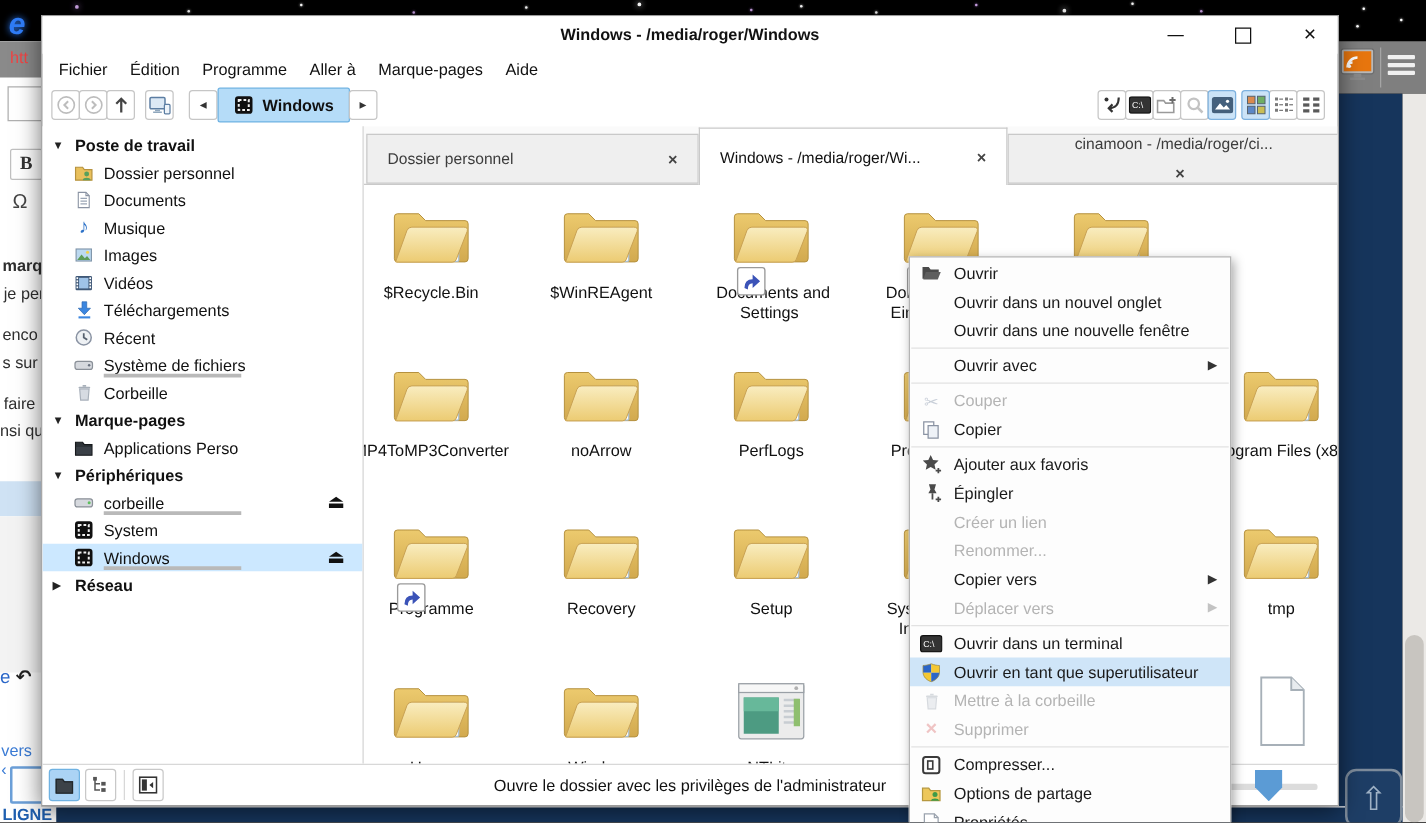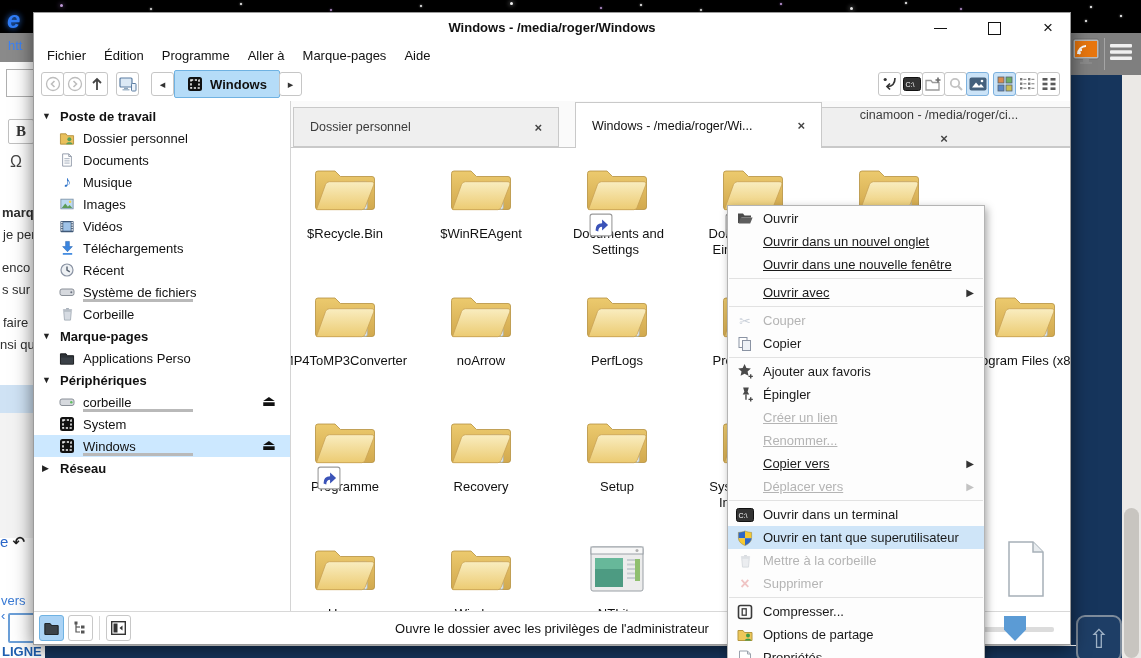--- a/index.html
+++ b/index.html
@@ -7,21 +7,21 @@
          font-family:"Liberation Sans","DejaVu Sans",sans-serif;-webkit-font-smoothing:antialiased;}
   .abs{position:absolute;}
   .g{display:inline-block;line-height:1;}
   svg{display:block;}
   
   #sky{left:0;top:0;width:1141px;height:120px;background:#000;}
   .star{position:absolute;border-radius:50%;}
   #bg-left{left:0;top:33px;width:33px;height:625px;background:#fff;overflow:hidden;}
   #bg-left-gray{left:0;top:0;width:33px;height:29px;background:#8a8a8a;}
   #bg-left .frag{position:absolute;font-size:13px;color:#2f2f2f;white-space:nowrap;}
-  #bg-url{left:8px;top:5px;color:#3b82f6;font-size:13px;position:absolute;}
+  #bg-url{left:8px;top:5px;color:#ef4444;font-size:13px;position:absolute;}
   #bg-input1{left:6px;top:36px;width:30px;height:26px;border:1px solid #b0b0b0;background:#fff;}
   #bg-bold-btn{left:8px;top:86px;width:24px;height:23px;border:1px solid #c0c0c0;border-radius:2px;
       font-family:"Liberation Serif",serif;font-weight:bold;font-size:15px;color:#333;text-align:center;line-height:23px;}
   #bg-omega{left:10px;top:120px;font-size:16px;color:#444;position:absolute;}
   #bg-blueband{left:0;top:352px;width:33px;height:28px;background:#cfe2f4;}
   #bg-grayband{left:0;top:380px;width:33px;height:125px;background:#f3f3f3;}
   #bg-undo-line{left:0;top:500px;position:absolute;font-size:15px;}
   #bg-undo-line .lnk{color:#2a66c8;}
   #bg-vers{left:1px;top:560px;position:absolute;font-size:13px;color:#3a7bd5;}
   #bg-input2{left:8px;top:580px;width:24px;height:26px;border:2px solid #6b9fd8;background:#fff;border-radius:2px;}
@@ -70,21 +70,21 @@
   .sb-tri{font-size:9px;color:#222;width:10px;}
   .sb-icon{width:16px;height:16px;display:flex;align-items:center;justify-content:center;}
   .sb-eject{position:absolute;right:14px;font-size:15px;color:#111;top:1px;}
   .sb-usage{position:absolute;left:49px;top:18px;height:3px;width:110px;background:#b9b9b9;}
   
   #main{left:257px;top:88px;right:0;bottom:33px;position:absolute;overflow:hidden;}
   #tabbar{left:0;top:0;width:100%;height:47px;position:absolute;background:#fafafa;border-bottom:1px solid #c9c9c9;box-sizing:border-box;}
   .tab{position:absolute;box-sizing:border-box;display:flex;align-items:center;justify-content:space-between;
        padding:0 16px;font-size:12.5px;}
   .tab.inactive{top:6px;height:40px;background:#efefef;border:1px solid #c9c9c9;color:#3c3c3c;}
-  .tab.active{top:1px;height:46px;background:#fff;border:1px solid #c9c9c9;border-bottom:none;color:#111;z-index:2;margin-left:16px;}
+  .tab.active{top:1px;height:46px;background:#fff;border:1px solid #c9c9c9;border-bottom:none;color:#111;z-index:2;}
   .tab-close{font-size:13px;color:#444;font-weight:bold;margin-left:10px;}
   #iconview{left:0;top:47px;right:0;bottom:0;position:absolute;overflow:hidden;background:#fff;}
   .file-cell{position:absolute;width:136px;}
   .file-iconwrap{position:relative;width:64px;height:64px;margin:0 auto;}
   .file-cell.sel .file-iconwrap::before{content:"";position:absolute;left:-5px;top:-4px;right:-5px;bottom:-4px;
        background:#d9ecfb;border-radius:3px;}
   .file-iconwrap>span{position:relative;display:block;}
   .shortcut-ovl{position:absolute;right:-4px;bottom:6px;width:24px;height:24px;}
   .file-label{margin-top:3px;text-align:center;font-size:13px;line-height:16px;color:#111;
               overflow-wrap:anywhere;}
@@ -99,21 +99,21 @@
   .st-btn.hl{background:#abd3f5;border-color:#6fb2e2;}
   .st-div{width:1px;height:24px;background:#d8d8d8;margin:0 6px 0 2px;}
   #zoom-track{right:16px;top:15px;width:110px;height:5px;background:#dcdcdc;border-radius:2px;position:absolute;}
   #zoom-handle{right:44px;top:4px;width:22px;height:25px;background:#5b9bd5;position:absolute;
                clip-path:polygon(0 0,100% 0,100% 55%,50% 100%,0 55%);}
   
   #context-menu{left:727px;top:205px;width:258px;position:absolute;background:#fdfdfd;border:1px solid #b4b4b4;
                 box-shadow:2px 3px 8px rgba(0,0,0,.35);z-index:10;box-sizing:border-box;padding:1px 0;}
   .cm-row{height:23px;display:flex;align-items:center;padding:0 8px;font-size:13px;color:#1a1a1a;position:relative;}
   .cm-row .cm-icon{width:18px;height:16px;margin-right:9px;display:flex;align-items:center;justify-content:center;}
-  .cm-row.noicon{padding-left:35px;text-decoration:underline;}
+  .cm-row.noicon{padding-left:35px;}
   .cm-row.disabled{color:#b4b4b4;}
   .cm-row.hl{background:#cfe5f8;}
   .cm-arrow{position:absolute;right:10px;font-size:10px;color:#333;}
   .cm-row.disabled .cm-arrow{color:#c3c3c3;}
   .cm-sep{height:1px;background:#e2e2e2;margin:2px 1px;}
 </style>
 </head>
 <body>
 
 <div id="stage">
@@ -702,20 +702,33 @@
                 <svg width="64" height="60" viewBox="0 0 64 60">
                   <path d="M5 12 h17 l5.5 5.5 H59 a2.5 2.5 0 0 1 2.5 2.5 v28 a2.5 2.5 0 0 1 -2.5 2.5 H5 a2.5 2.5 0 0 1 -2.5 -2.5 V14.5 A2.5 2.5 0 0 1 5 12 z" fill="url(#gFB)" stroke="#b5913f" stroke-width="0.8"></path>
                   <rect x="41" y="23" width="13" height="27" rx="1" fill="#fdfdfd" stroke="#a8bfd2"></rect>
                   <rect x="43.5" y="42" width="3.5" height="3.5" fill="#6fa0c8"></rect>
                   <path d="M3.5 50.5 L12.5 25.5 q1 -2.8 4 -2.8 h41.5 q3.8 0 2.7 3.5 L52 48.5 q-0.8 2.2 -3.2 2.2 L6 50.7 q-2.8 0 -2.5 -0.2 z" fill="url(#gFF)" stroke="#c9a254" stroke-width="0.8"></path>
                 </svg>
               </span>
             </div>
             <div class="file-label"><span>System Volume Information</span></div>
           </div>
+          <div class="file-cell" style="left: 666px; top: 264px;">
+            <div class="file-iconwrap">
+              <span>
+                <svg width="64" height="60" viewBox="0 0 64 60">
+                  <path d="M5 12 h17 l5.5 5.5 H59 a2.5 2.5 0 0 1 2.5 2.5 v28 a2.5 2.5 0 0 1 -2.5 2.5 H5 a2.5 2.5 0 0 1 -2.5 -2.5 V14.5 A2.5 2.5 0 0 1 5 12 z" fill="url(#gFB)" stroke="#b5913f" stroke-width="0.8"></path>
+                  <rect x="41" y="23" width="13" height="27" rx="1" fill="#fdfdfd" stroke="#a8bfd2"></rect>
+                  <rect x="43.5" y="42" width="3.5" height="3.5" fill="#6fa0c8"></rect>
+                  <path d="M3.5 50.5 L12.5 25.5 q1 -2.8 4 -2.8 h41.5 q3.8 0 2.7 3.5 L52 48.5 q-0.8 2.2 -3.2 2.2 L6 50.7 q-2.8 0 -2.5 -0.2 z" fill="url(#gFF)" stroke="#c9a254" stroke-width="0.8"></path>
+                </svg>
+              </span>
+            </div>
+            <div class="file-label"><span>tmp</span></div>
+          </div>
           <div class="file-cell" style="left: -14px; top: 390.5px;">
             <div class="file-iconwrap">
               <span>
                 <svg width="64" height="60" viewBox="0 0 64 60">
                   <path d="M5 12 h17 l5.5 5.5 H59 a2.5 2.5 0 0 1 2.5 2.5 v28 a2.5 2.5 0 0 1 -2.5 2.5 H5 a2.5 2.5 0 0 1 -2.5 -2.5 V14.5 A2.5 2.5 0 0 1 5 12 z" fill="url(#gFB)" stroke="#b5913f" stroke-width="0.8"></path>
                   <rect x="41" y="23" width="13" height="27" rx="1" fill="#fdfdfd" stroke="#a8bfd2"></rect>
                   <rect x="43.5" y="42" width="3.5" height="3.5" fill="#6fa0c8"></rect>
                   <path d="M3.5 50.5 L12.5 25.5 q1 -2.8 4 -2.8 h41.5 q3.8 0 2.7 3.5 L52 48.5 q-0.8 2.2 -3.2 2.2 L6 50.7 q-2.8 0 -2.5 -0.2 z" fill="url(#gFF)" stroke="#c9a254" stroke-width="0.8"></path>
                 </svg>
               </span>

